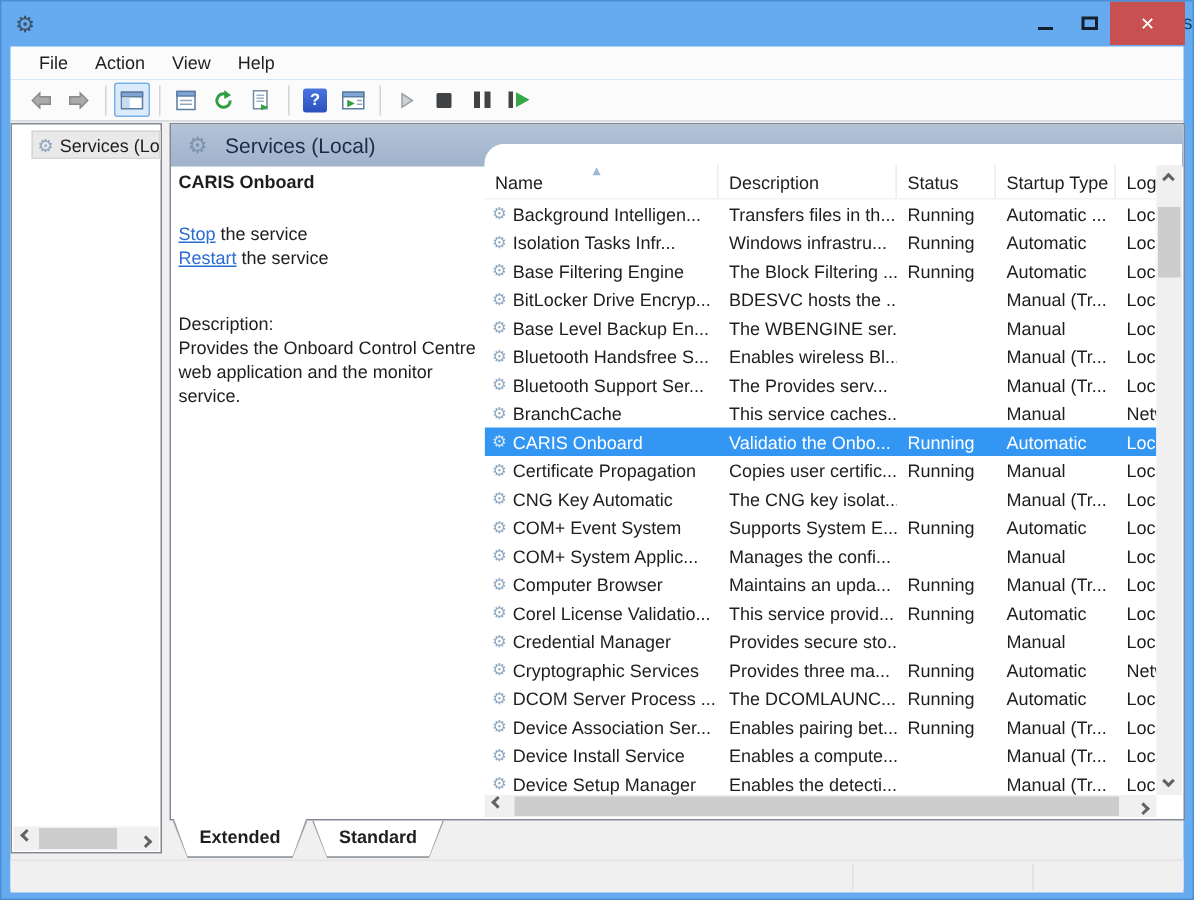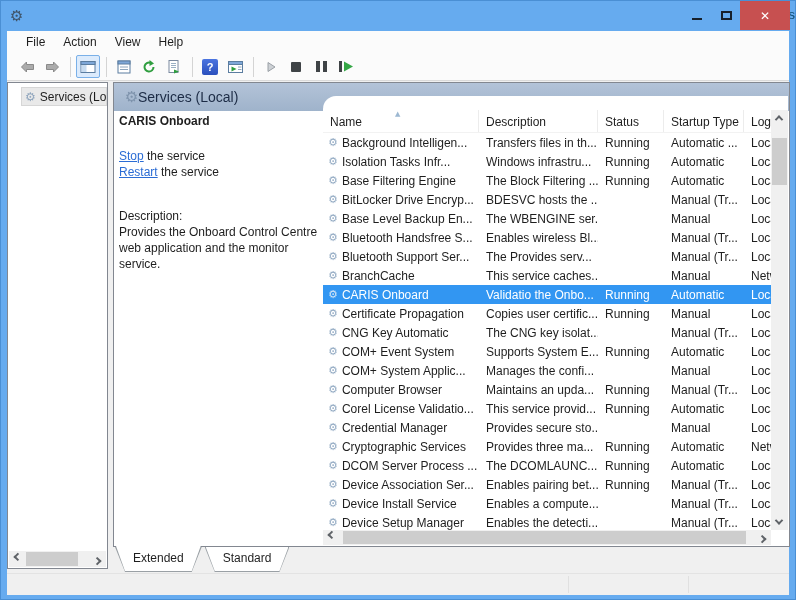--- a/index.html
+++ b/index.html
@@ -48,21 +48,21 @@
   .chev { width:6px; height:6px; border-left:2px solid #5f6368; border-top:2px solid #5f6368; }
   .chev.up { transform:rotate(45deg) translate(1px,1px); }
   .chev.down { transform:rotate(225deg) translate(1px,1px); }
   .chev.left { transform:rotate(-45deg) translate(2px,-1px); }
   .chev.right { transform:rotate(135deg) translate(2px,-1px); }
 
   
   .content-pane { position:absolute; left:106px; top:1px; width:677px; height:465px; background:#fff; border:1px solid #828790; overflow:hidden; }
   .band { position:absolute; left:0; top:0; right:0; height:28px; background:linear-gradient(#b3c3d8,#9fb3cb); z-index:1; }
   .band-gear { position:absolute; left:11px; top:5px; font-size:15px; color:#7e93ac; font-family:"DejaVu Sans",sans-serif; }
-  .band-title { position:absolute; left:24px; top:6px; font-size:14px; color:#1c2b45; }
+  .band-title { position:absolute; left:36px; top:6px; font-size:14px; color:#1c2b45; }
 
   
   .svc-name { position:absolute; left:5px; top:31px; font-weight:bold; z-index:1; }
   .svc-links { position:absolute; left:5px; top:65px; line-height:16px; z-index:1; }
   .svc-links a { color:#2b6cd4; text-decoration:underline; cursor:pointer; }
   .svc-desc { position:absolute; left:5px; top:125px; width:208px; line-height:16px; z-index:1; }
 
   
   .table-panel { position:absolute; left:209px; top:13px; right:1px; bottom:1px; background:#fff; border-top-left-radius:13px; z-index:2; overflow:hidden; }
   .thead { position:absolute; left:0; top:14px; right:17px; height:23px; display:grid; grid-template-columns:156px 119px 66px 80px 1fr; border-bottom:1px solid #f2f2f2; }
@@ -80,21 +80,21 @@
   .vscroll { position:absolute; right:0; top:14px; width:17px; bottom:15px; background:#f0f0f0; }
   .vscroll .thumb { position:absolute; left:1px; right:1px; top:28px; height:47px; background:#cdcdcd; }
   .vscroll .sb-arrow.up-a { top:0; left:0; }
   .vscroll .sb-arrow.down-a { bottom:0; left:0; }
   .hscroll { position:absolute; left:0; right:17px; bottom:0; height:15px; background:#f0f0f0; }
   .hscroll .thumb { position:absolute; top:1px; bottom:1px; left:20px; width:403px; background:#cdcdcd; }
   .hscroll .sb-arrow.left-a { left:0; top:-1px; }
   .hscroll .sb-arrow.right-a { right:0; top:-1px; }
 
   
-  .tabs { position:absolute; left:108px; top:466px; height:25px; display:flex; z-index:3; }
+  .tabs { position:absolute; left:108px; top:466px; height:25px; display:flex; z-index:3;font-weight:bold; }
   .tab { position:relative; height:25px; margin-right:3px; }
   .tab-border { position:absolute; inset:0; clip-path:polygon(0 0,100% 0,calc(100% - 10px) 100%,10px 100%); background:#9aa0a5; }
   .tab-fill { position:absolute; left:1px; right:1px; top:0; bottom:1px; clip-path:polygon(0 0,100% 0,calc(100% - 9px) 100%,9px 100%); background:#fff; }
   .tab.active .tab-fill { top:-1px; }
   .tab-label { position:relative; display:block; padding:4px 18px 0; z-index:1; }
 
   
   .statusbar { position:absolute; left:0; right:0; top:492px; height:22px; background:#f0f0f0; border-top:1px solid #e3e3e3; }
   .status-sep { position:absolute; top:2px; bottom:2px; width:1px; background:#e0e0e0; }
 </style>

